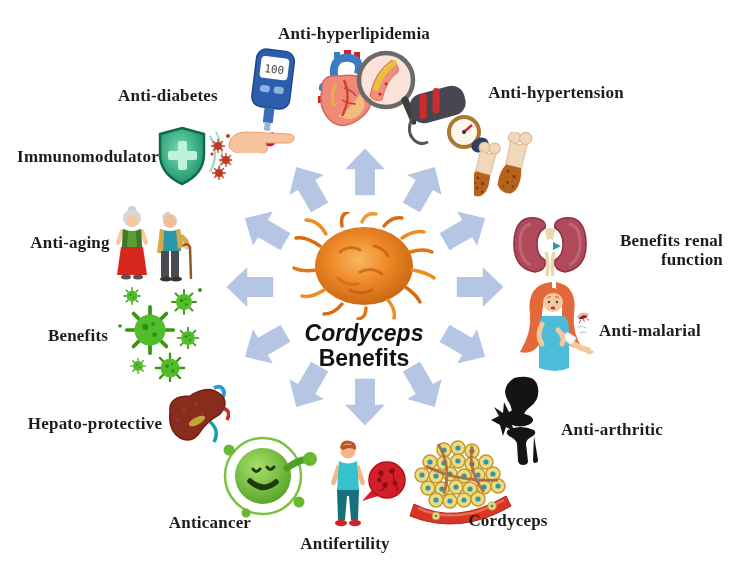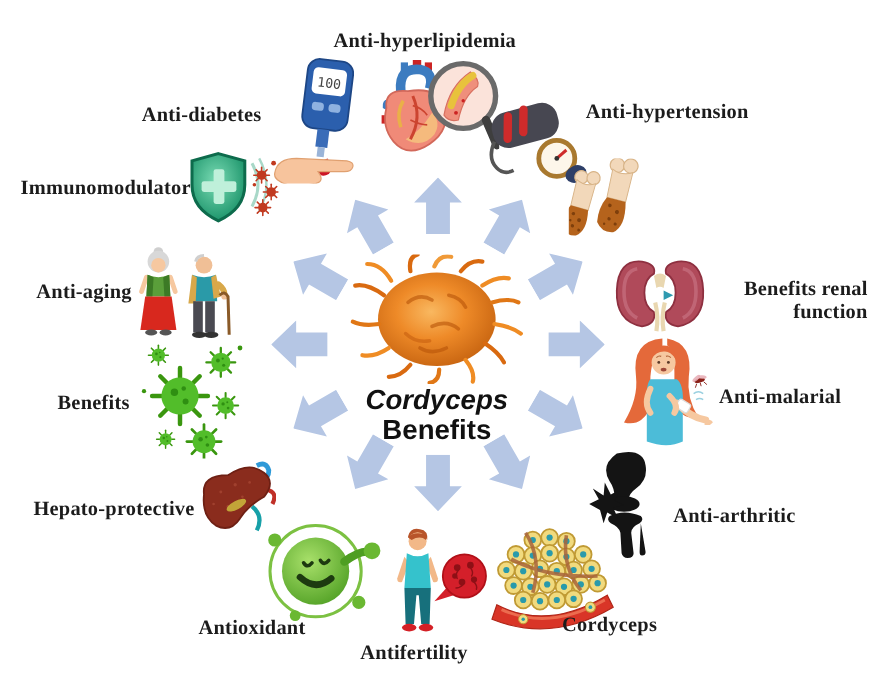--- a/index.html
+++ b/index.html
@@ -433,17 +433,17 @@
   <div class="label" style="left:354px;top:34px">Anti-hyperlipidemia</div>
   <div class="label" style="left:168px;top:96px">Anti-diabetes</div>
   <div class="label" style="left:556px;top:93px">Anti-hypertension</div>
   <div class="label" style="left:88px;top:157px">Immunomodulator</div>
   <div class="label" style="left:70px;top:243px">Anti-aging</div>
   <div class="label wrap" style="left:657px;top:250px">Benefits renal function</div>
   <div class="label" style="left:78px;top:336px">Benefits</div>
   <div class="label" style="left:650px;top:331px">Anti-malarial</div>
   <div class="label" style="left:612px;top:430px">Anti-arthritic</div>
   <div class="label" style="left:95px;top:424px">Hepato-protective</div>
-  <div class="label" style="left:210px;top:523px">Antioxidant</div>
+  <div class="label" style="left:210px;top:523px">Anticancer</div>
   <div class="label" style="left:508px;top:521px">Cordyceps</div>
   <div class="label" style="left:345px;top:544px">Antifertility</div>
 
 </div>
 
 </body></html>

